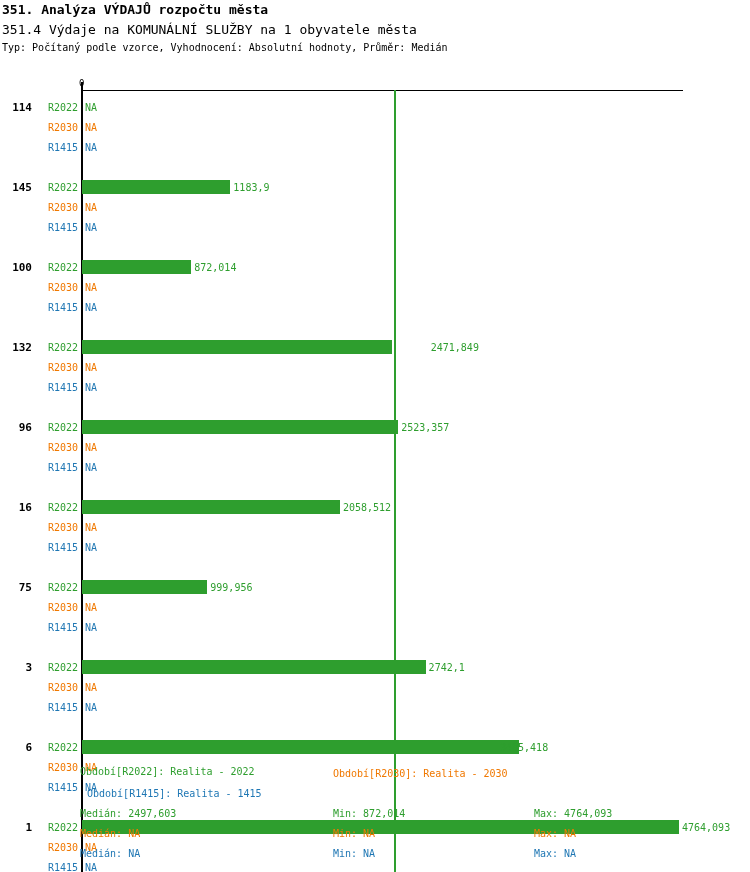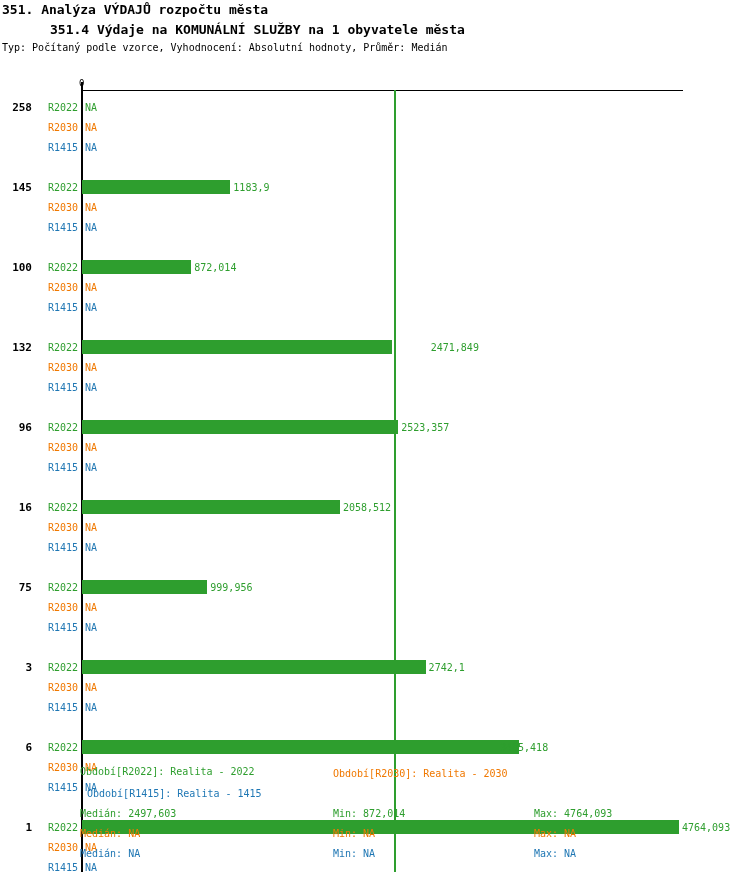--- a/index.html
+++ b/index.html
@@ -20,23 +20,22 @@
     left: 2px; top: 2px;
     font-size: 13px;
     font-weight: bold;
     white-space: nowrap;
     letter-spacing: 0px;
   }
   .title2 {
     position: absolute;
     left: 2px; top: 22px;
     font-size: 13px;
-    font-weight: bold;
-    white-space: nowrap;
-    margin-left: 48px;
+    font-weight: normal;
+    white-space: nowrap;
   }
   .subtitle {
     position: absolute;
     left: 2px; top: 42px;
     font-size: 10px;
     white-space: nowrap;
   }
 
   
   #plot {
@@ -112,21 +111,21 @@
 
 <div class="title1">351. Analýza VÝDAJŮ rozpočtu města</div>
 <div class="title2">351.4 Výdaje na KOMUNÁLNÍ SLUŽBY na 1 obyvatele města</div>
 <div class="subtitle">Typ: Počítaný podle vzorce, Vyhodnocení: Absolutní hodnoty, Průměr: Medián</div>
 
 <div id="plot">
     <div class="axis-zero-label" style="left: 79px; top: 78px;">0</div>
     <div class="axis-top-line" style="left: 82px; top: 90px; width: 601px;"></div>
     <div class="axis-vline" style="left: 81px; top: 82px; height: 888px;"></div>
     <div class="median-line" style="left: 393.981px; top: 90px; height: 880px; background: rgb(46, 158, 46);"></div>
-    <div class="group-label" style="left: 0px; width: 32px; top: 101px;">258</div>
+    <div class="group-label" style="left: 0px; width: 32px; top: 101px;">114</div>
     <div class="series-label" style="left: 38px; width: 40px; top: 102px; color: rgb(46, 158, 46);">R2022</div>
     <div class="na-value" style="left: 85px; top: 102px; color: rgb(46, 158, 46);">NA</div>
     <div class="series-label" style="left: 38px; width: 40px; top: 122px; color: rgb(240, 120, 0);">R2030</div>
     <div class="na-value" style="left: 85px; top: 122px; color: rgb(240, 120, 0);">NA</div>
     <div class="series-label" style="left: 38px; width: 40px; top: 142px; color: rgb(31, 119, 180);">R1415</div>
     <div class="na-value" style="left: 85px; top: 142px; color: rgb(31, 119, 180);">NA</div>
     <div class="group-label" style="left: 0px; width: 32px; top: 181px;">145</div>
     <div class="series-label" style="left: 38px; width: 40px; top: 182px; color: rgb(46, 158, 46);">R2022</div>
     <div class="bar" style="left: 82px; top: 180px; width: 148.357px; background: rgb(46, 158, 46);"></div>
     <div class="bar-value" style="left: 233.357px; top: 182px; color: rgb(46, 158, 46);">1183,9</div>

